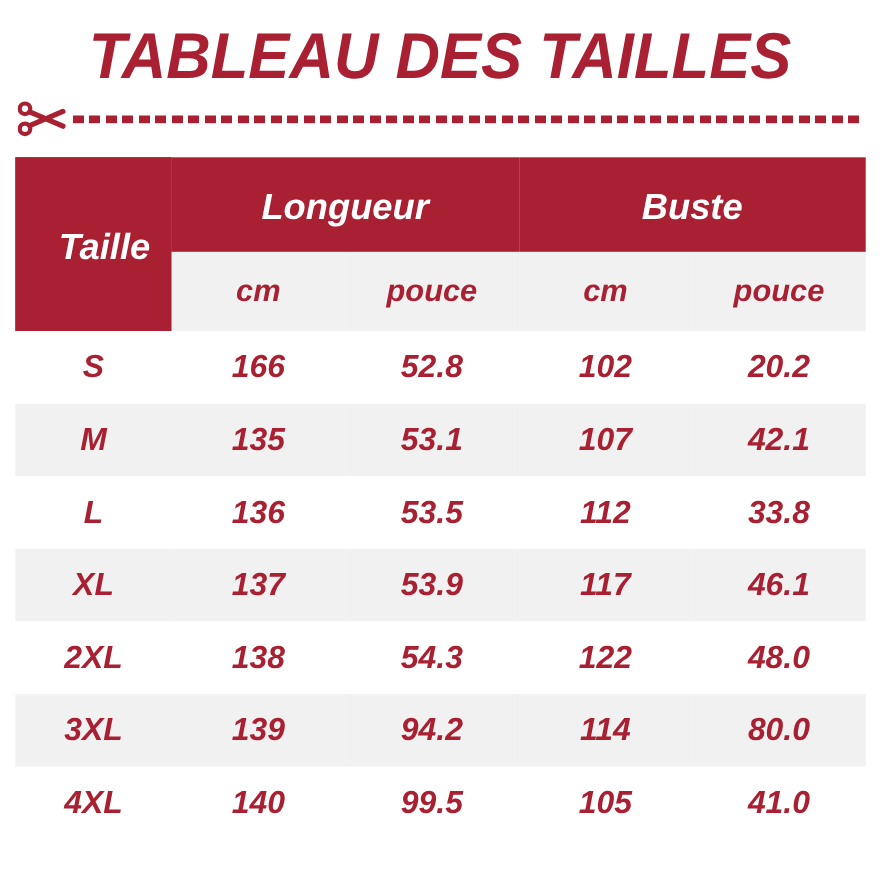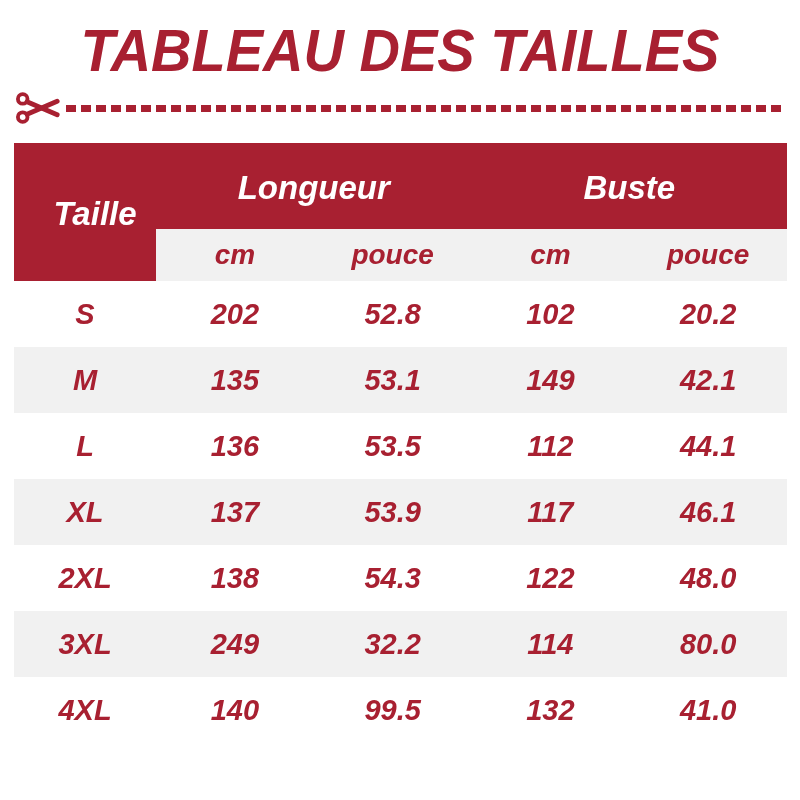--- a/index.html
+++ b/index.html
@@ -76,21 +76,21 @@
   th.corner {
     background: var(--red);
     color: var(--white);
     font-size: 33px;
     font-weight: bold;
     text-align: left;
     vertical-align: middle;
     padding-left: 20px;
   }
   thead tr.head-units {
-    height: 52px;
+    height: 72px;
     background: var(--stripe);
   }
   thead tr.head-units th {
     color: var(--red);
     font-size: 28px;
     font-weight: bold;
     text-align: center;
     vertical-align: middle;
   }
 
@@ -140,63 +140,63 @@
       <tr class="head-units">
         <th>cm</th>
         <th>pouce</th>
         <th>cm</th>
         <th>pouce</th>
       </tr>
     </thead>
     <tbody>
         <tr>
     <td class="size-cell">S</td>
-    <td>202</td>
+    <td>166</td>
     <td>52.8</td>
     <td>102</td>
     <td>20.2</td>
   </tr>
         <tr>
     <td class="size-cell">M</td>
     <td>135</td>
     <td>53.1</td>
-    <td>149</td>
+    <td>107</td>
     <td>42.1</td>
   </tr>
         <tr>
     <td class="size-cell">L</td>
     <td>136</td>
     <td>53.5</td>
     <td>112</td>
-    <td>44.1</td>
+    <td>33.8</td>
   </tr>
         <tr>
     <td class="size-cell">XL</td>
     <td>137</td>
     <td>53.9</td>
     <td>117</td>
     <td>46.1</td>
   </tr>
         <tr>
     <td class="size-cell">2XL</td>
     <td>138</td>
     <td>54.3</td>
     <td>122</td>
     <td>48.0</td>
   </tr>
         <tr>
     <td class="size-cell">3XL</td>
-    <td>249</td>
-    <td>32.2</td>
+    <td>139</td>
+    <td>94.2</td>
     <td>114</td>
     <td>80.0</td>
   </tr>
         <tr>
     <td class="size-cell">4XL</td>
     <td>140</td>
     <td>99.5</td>
-    <td>132</td>
+    <td>105</td>
     <td>41.0</td>
   </tr>
       </tbody>
   </table>
 
 </div>
 
 </body></html>

